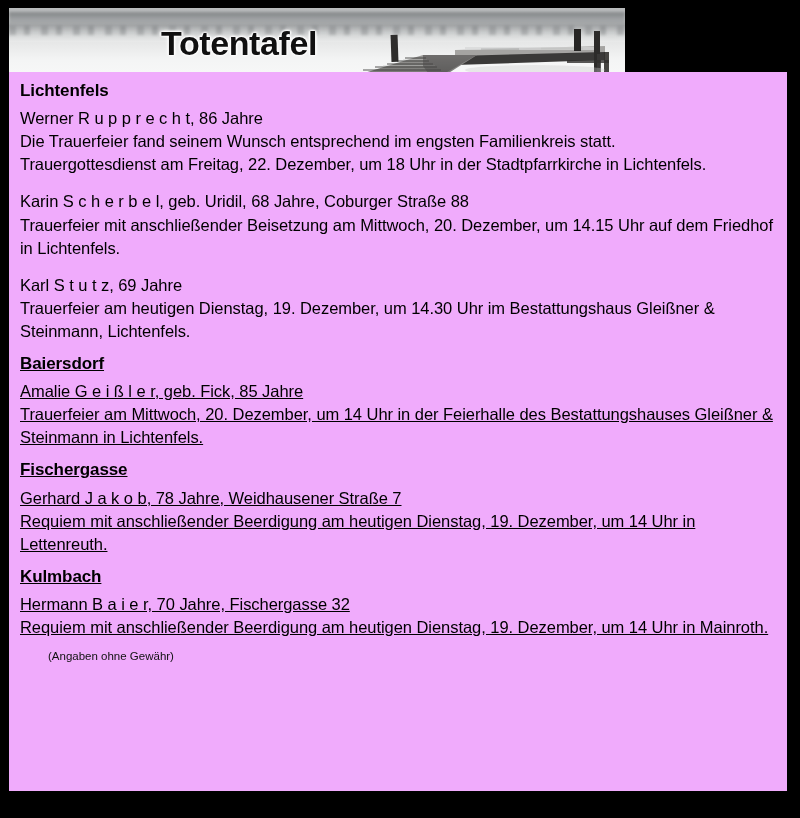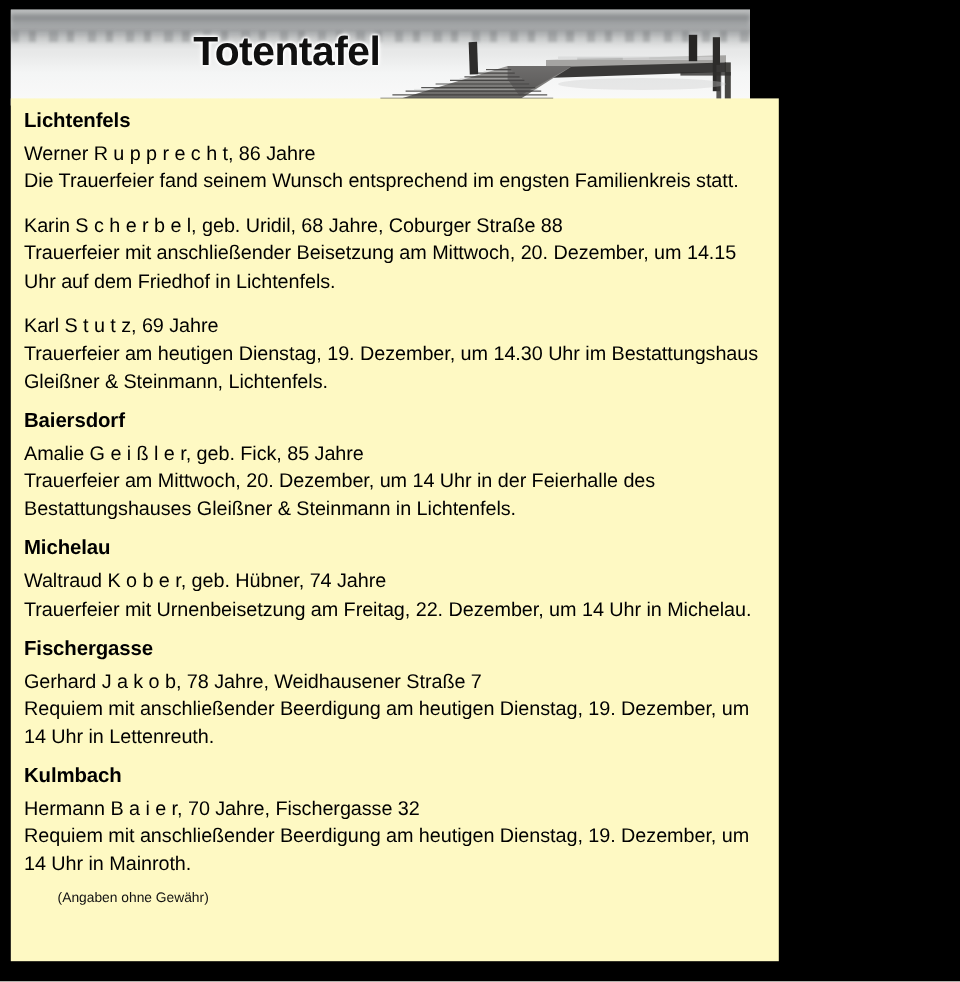--- a/index.html
+++ b/index.html
@@ -104,24 +104,24 @@
     text-shadow:
       0 0 3px #ffffff, 0 0 3px #ffffff, 0 0 5px #ffffff,
       1px 0 2px #ffffff, -1px 0 2px #ffffff;
     white-space: nowrap;
   }
 
   
   .sheet {
     position: absolute;
     left: 9px;
-    top: 82px;
-    width: 640px;
+    top: 72px;
+    width: 778px;
     height: 719px;
-    background: #fef9c3;
+    background: #f0abfc;
     box-sizing: border-box;
     padding: 7px 14px 0 11px;
     overflow: hidden;
   }
 
   .place {
     font-size: 17px;
     font-weight: 700;
     color: #000000;
     letter-spacing: -0.1px;
@@ -133,21 +133,21 @@
   }
   .entry:last-of-type { margin-bottom: 9px; }
   .entry-line {
     font-size: 16.5px;
     color: #000000;
     line-height: 1.40;
     letter-spacing: -0.05px;
   }
   .name-line { white-space: normal; }
   .group { margin-bottom: 0; }
-  .group + .group { margin-top: 0; }
+  .group + .group { margin-top: 0; text-decoration: underline; }
 
   .disclaimer {
     font-size: 11.5px;
     color: #111111;
     margin-top: 4px;
     line-height: 1.4;
     margin-left: 28px;
   }
 </style>
 </head>
@@ -223,42 +223,36 @@
     <div class="title">Totentafel</div>
   </div>
 
   <div class="sheet">
     <div id="groups-root">
         <div class="group">
           <div class="place">Lichtenfels</div>
           <div class="entry">
             <div class="entry-line name-line">Werner R u p p r e c h t, 86 Jahre</div>
             <div class="entry-line">Die Trauerfeier fand seinem Wunsch entsprechend im engsten Familienkreis statt.</div>
+            <div class="entry-line">Trauergottesdienst am Freitag, 22. Dezember, um 18 Uhr in der Stadtpfarrkirche in Lichtenfels.</div>
           </div>
           <div class="entry">
             <div class="entry-line name-line">Karin S c h e r b e l, geb. Uridil, 68 Jahre, Coburger Straße 88</div>
             <div class="entry-line">Trauerfeier mit anschließender Beisetzung am Mittwoch, 20. Dezember, um 14.15 Uhr auf dem Friedhof in Lichtenfels.</div>
           </div>
           <div class="entry">
             <div class="entry-line name-line">Karl S t u t z, 69 Jahre</div>
             <div class="entry-line">Trauerfeier am heutigen Dienstag, 19. Dezember, um 14.30 Uhr im Bestattungshaus Gleißner &amp; Steinmann, Lichtenfels.</div>
           </div>
         </div>
         <div class="group">
           <div class="place">Baiersdorf</div>
           <div class="entry">
             <div class="entry-line name-line">Amalie G e i ß l e r, geb. Fick, 85 Jahre</div>
             <div class="entry-line">Trauerfeier am Mittwoch, 20. Dezember, um 14 Uhr in der Feierhalle des Bestattungshauses Gleißner &amp; Steinmann in Lichtenfels.</div>
-          </div>
-        </div>
-        <div class="group">
-          <div class="place">Michelau</div>
-          <div class="entry">
-            <div class="entry-line name-line">Waltraud K o b e r, geb. Hübner, 74 Jahre</div>
-            <div class="entry-line">Trauerfeier mit Urnenbeisetzung am Freitag, 22. Dezember, um 14 Uhr in Michelau.</div>
           </div>
         </div>
         <div class="group">
           <div class="place">Fischergasse</div>
           <div class="entry">
             <div class="entry-line name-line">Gerhard J a k o b, 78 Jahre, Weidhausener Straße 7</div>
             <div class="entry-line">Requiem mit anschließender Beerdigung am heutigen Dienstag, 19. Dezember, um 14 Uhr in Lettenreuth.</div>
           </div>
         </div>
         <div class="group">

